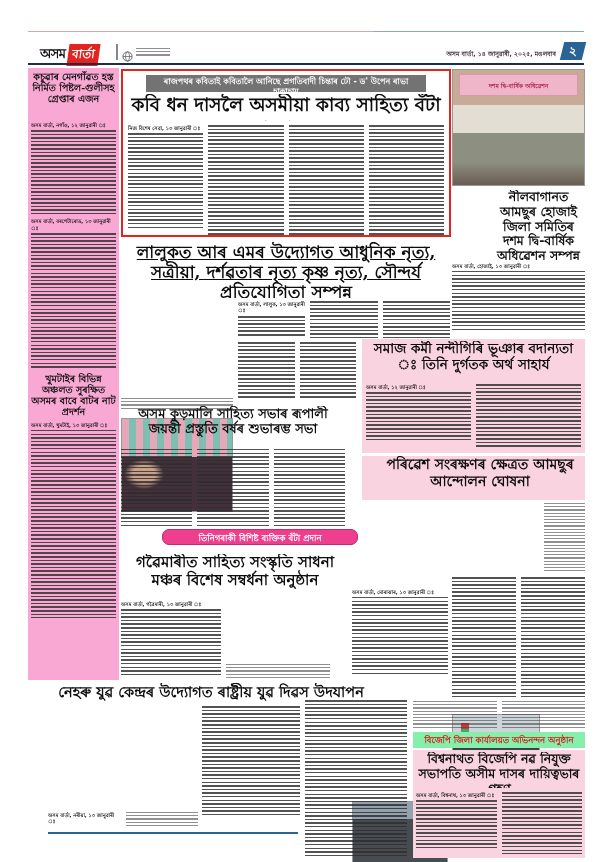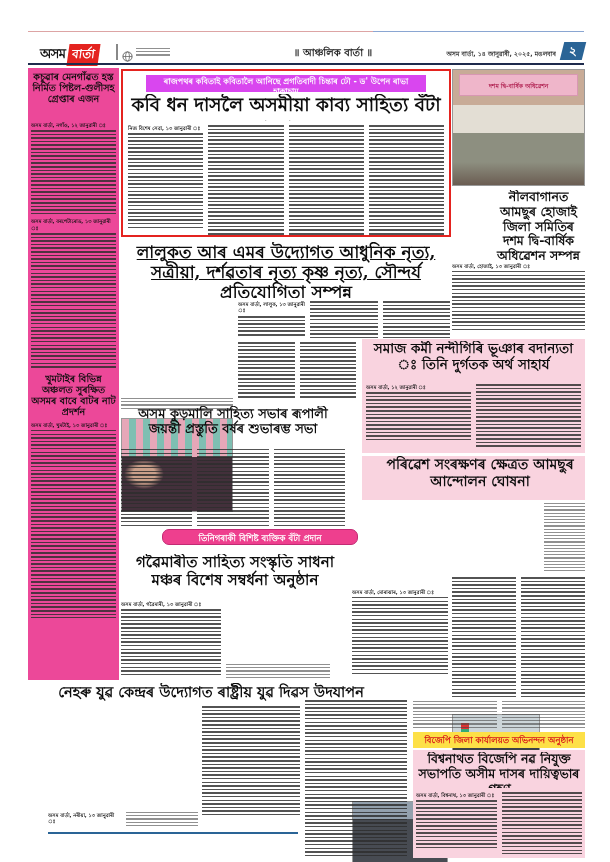--- a/index.html
+++ b/index.html
@@ -7,27 +7,27 @@
         font-family:"DejaVu Sans",sans-serif;overflow:hidden;}
   .abs{position:absolute;box-sizing:border-box;}
   .hl{font-family:"DejaVu Serif",serif;font-weight:700;color:#0d0d0d;text-align:center;
       line-height:1.18;overflow:hidden;}
   .sim{background-image:repeating-linear-gradient(to bottom,rgba(45,45,45,.82) 0 1.5px,transparent 1.5px 3.6px);}
   .sim-lt{background-image:repeating-linear-gradient(to bottom,rgba(70,70,70,.6) 0 1.2px,transparent 1.2px 3.2px);}
   .cols{display:flex;gap:5px;}
   .cols>div{flex:1;}
   .dateline{font-size:5px;font-weight:700;color:#111;line-height:1.25;margin-bottom:2px;overflow:hidden;max-height:13px;}
   .photo{position:relative;overflow:hidden;border:1px solid #999;}
-  .kicker{background:#d946ef;color:#fff;font-weight:700;font-size:8px;text-align:center;
+  .kicker{background:#737373;color:#fff;font-weight:700;font-size:8px;text-align:center;
           padding:2px 4px;line-height:1.25;overflow:hidden;}
   .pinkbox{background:#f9d3df;padding-left:13px;}
-  .peach{background:#ec4899;}
+  .peach{background:#f9a8d4;}
   .bannerpink{background:#ee3f8e;color:#fff;font-weight:700;font-size:8.5px;text-align:center;
               line-height:16px;overflow:hidden;border:1px solid #c22a74;}
-  .bannerbjp{background:#fde047;color:#d81a1a;font-weight:700;font-size:8.5px;text-align:center;
+  .bannerbjp{background:#86efac;color:#d81a1a;font-weight:700;font-size:8.5px;text-align:center;
              line-height:16px;overflow:hidden;}
   .logo1{font-weight:900;font-size:13px;color:#111;letter-spacing:-.5px;}
   .logo2{font-weight:900;font-size:12px;color:#fff;background:#e4231f;padding:1px 4px;
          transform:skewX(-8deg);display:inline-block;margin-left:2px;}
   .pgnum{background:#2a6496;color:#fff;font-weight:700;font-size:12px;text-align:center;
          line-height:18px;transform:skewX(-14deg);}
   .pgnum>span{display:block;transform:skewX(14deg);}
 </style>
 </head>
 <body>
@@ -42,21 +42,20 @@
     </div>
     <div class="abs" style="left:88px;top:2px;width:2px;height:16px;background:#888;"></div>
     <div class="abs" style="left:94px;top:5px;">
       <svg width="11" height="11" viewBox="0 0 11 11">
           <circle cx="5.5" cy="5.5" r="4.6" fill="none" stroke="#666" stroke-width="1"></circle>
           <line x1="1" y1="5.5" x2="10" y2="5.5" stroke="#666" stroke-width="0.8"></line>
           <ellipse cx="5.5" cy="5.5" rx="2" ry="4.6" fill="none" stroke="#666" stroke-width="0.8"></ellipse>
         </svg>
     </div>
     <div class="abs sim-lt" style="left:108px;top:6px;width:34px;height:9px;"></div>
-    <div class="abs" style="left:198px;top:3px;width:214px;text-align:center;font-weight:700;font-size:10px;color:#222;overflow:hidden;height:15px;">॥ আঞ্চলিক বাৰ্তা ॥</div>
     <div class="abs" style="left:380px;top:7px;width:148px;text-align:right;font-size:6.2px;font-weight:700;color:#333;overflow:hidden;height:10px;">অসম বাৰ্তা, ১৪ জানুৱাৰী, ২০২৫, মঙলবাৰ</div>
     <div class="abs pgnum" style="left:534px;top:0px;width:22px;height:18px;">
       <span>২</span>
     </div>
   </div>
   <div class="abs" style="left:28px;top:63px;width:556px;height:3px;border-top:2.5px solid #1e2b4d;"></div>
 
   <div class="abs peach" style="left:28px;top:68px;width:91px;height:612px;padding:3px 3px;">
     <div class="hl" style="font-size:9.5px;height:48px;">কচুৱাৰ মেনগাঁৱত হস্ত নিৰ্মিত পিষ্টল-গুলীসহ গ্ৰেপ্তাৰ এজন</div>
     <div style="margin-top:3px;">

